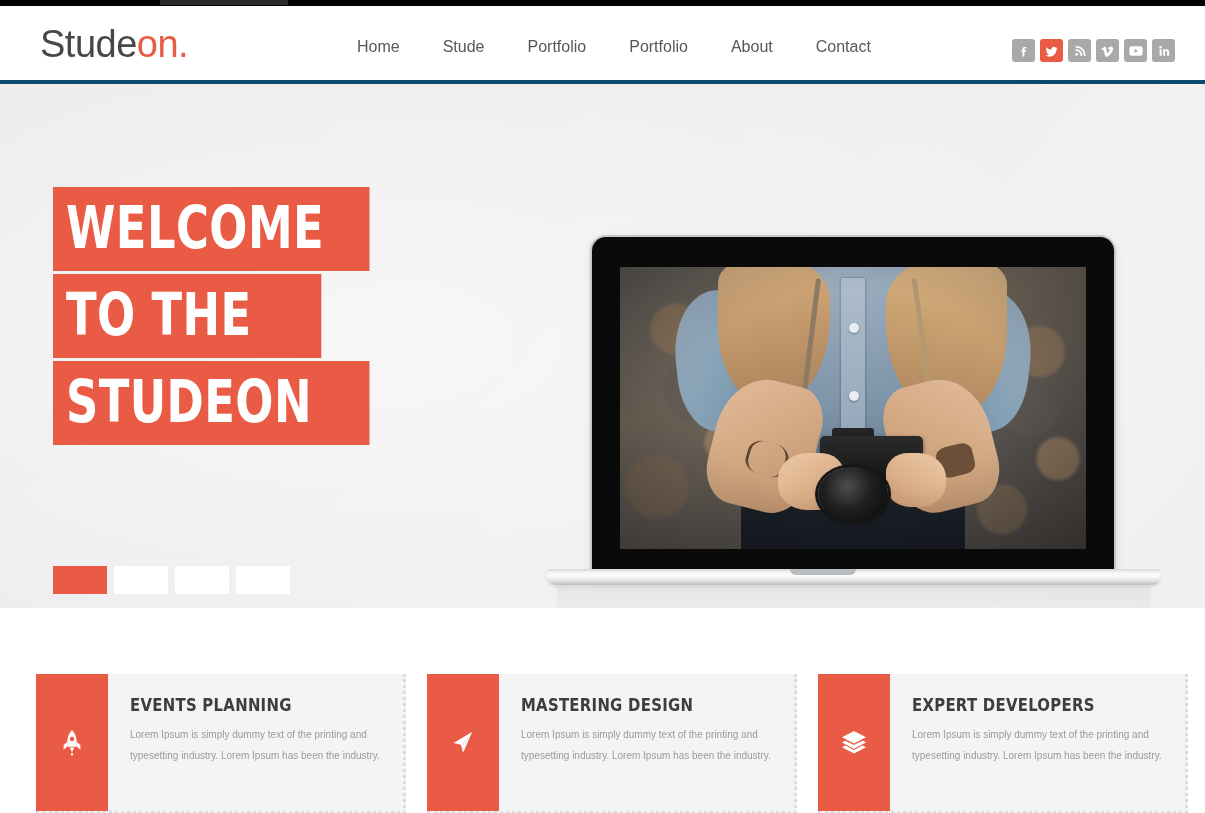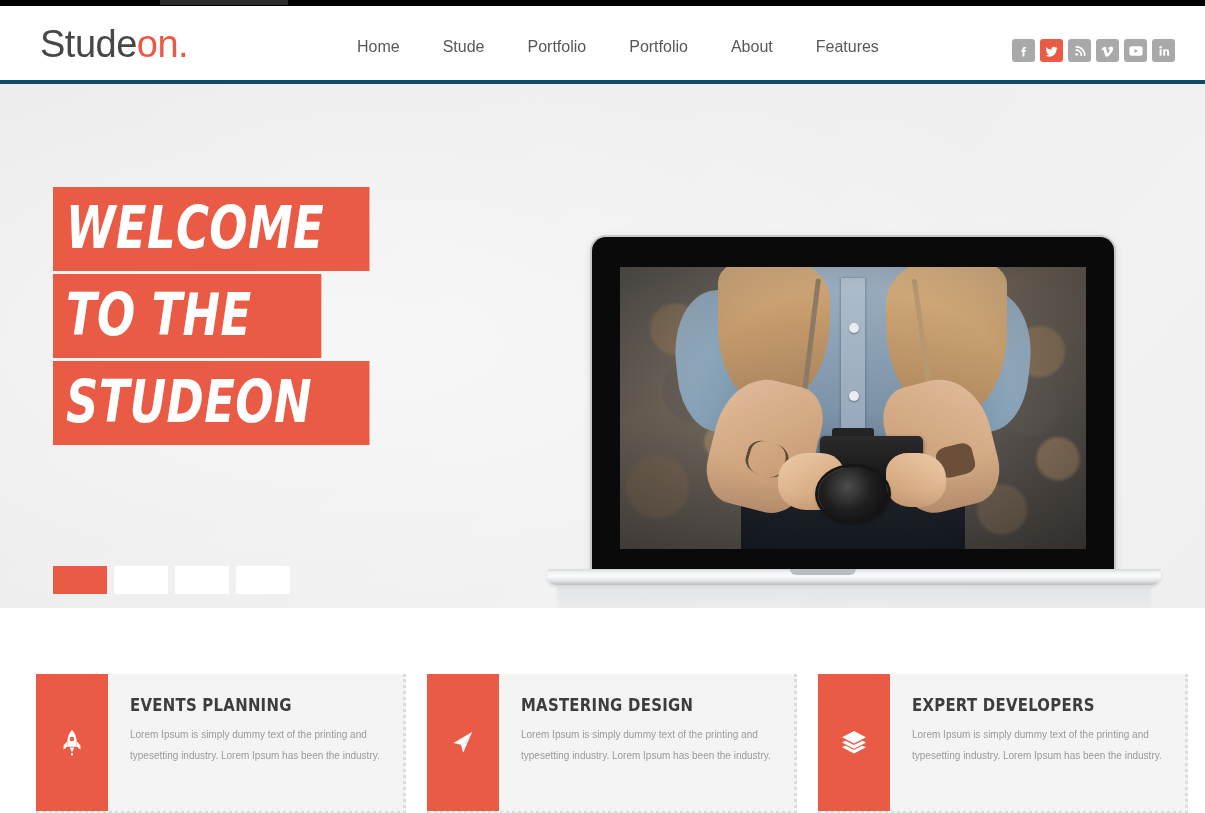--- a/index.html
+++ b/index.html
@@ -74,21 +74,20 @@
   }
   .social-icon.active { background: #ea5b46; }
   .social-icon svg { display: block; }
 
   
   #hero {
     position: absolute; top: 84px; left: 0;
     width: 1205px; height: 644px;
     background: linear-gradient(130deg, #ebebeb 0%, #eeeeee 40%, #f2f2f2 75%, #efefef 100%);
     overflow: hidden;
-    font-style: italic;
   }
   #hero-shade {
     position: absolute; inset: 0;
     background: radial-gradient(ellipse at 30% 40%, rgba(255,255,255,0.55) 0%, rgba(255,255,255,0) 65%);
     pointer-events: none;
   }
 
   #hero-caption {
     position: absolute; left: 53px; top: 103px;
   }
@@ -377,21 +376,21 @@
   <div id="logo">
     <span>Stude</span><span class="accent">on.</span>
   </div>
 
   <nav id="main-nav">
     <a class="nav-item">Home</a>
     <a class="nav-item">Stude</a>
     <a class="nav-item">Portfolio</a>
     <a class="nav-item">Portfolio</a>
     <a class="nav-item">About</a>
-    <a class="nav-item">Features</a>
+    <a class="nav-item">Contact</a>
   </nav>
 
   <div id="social-icons">
 
     <div class="social-icon">
       <svg width="14" height="14" viewBox="0 0 14 14">
           <path d="M9.1 4.6h-1.3c-0.2 0-0.4 0.2-0.4 0.5v1h1.7l-0.2 1.7h-1.5v4.6h-1.9V7.8h-1.1V6.1h1.1v-1.1c0-1 0.7-1.9 1.8-1.9h1.8v1.5z" fill="#ffffff"></path>
         </svg>
     </div>
 

